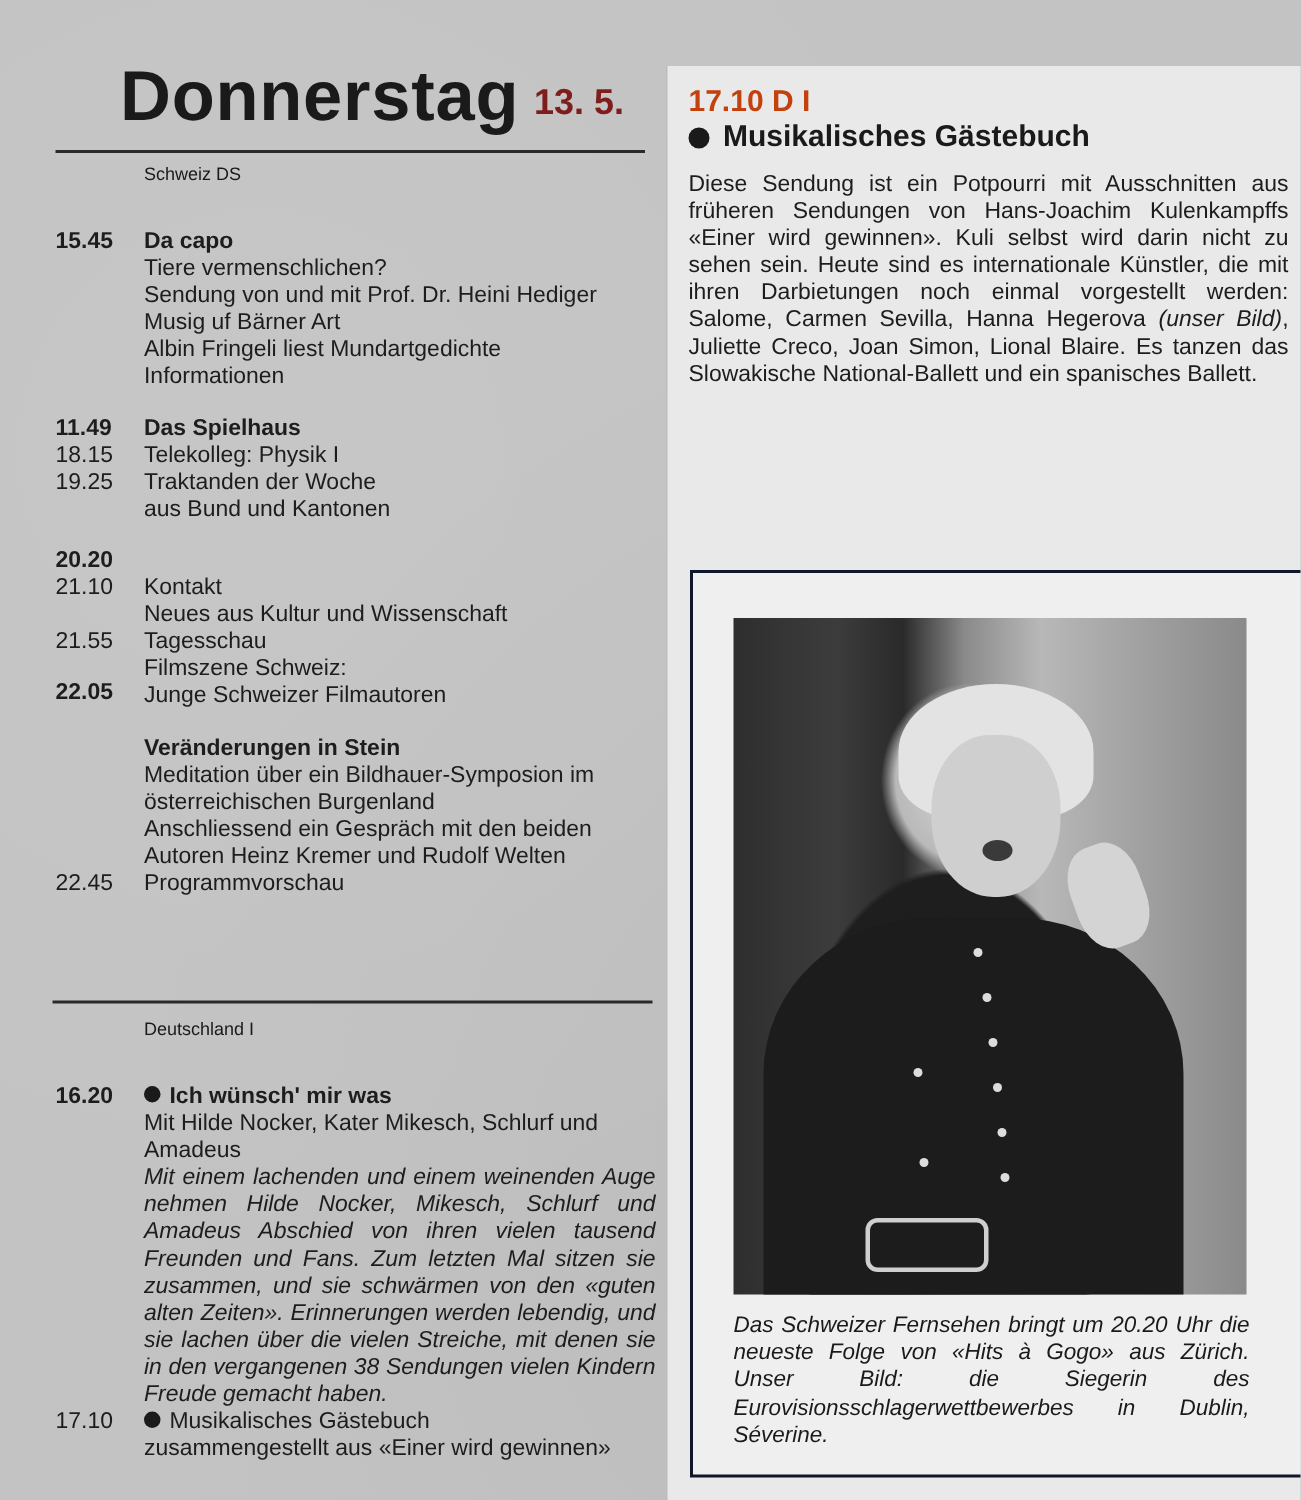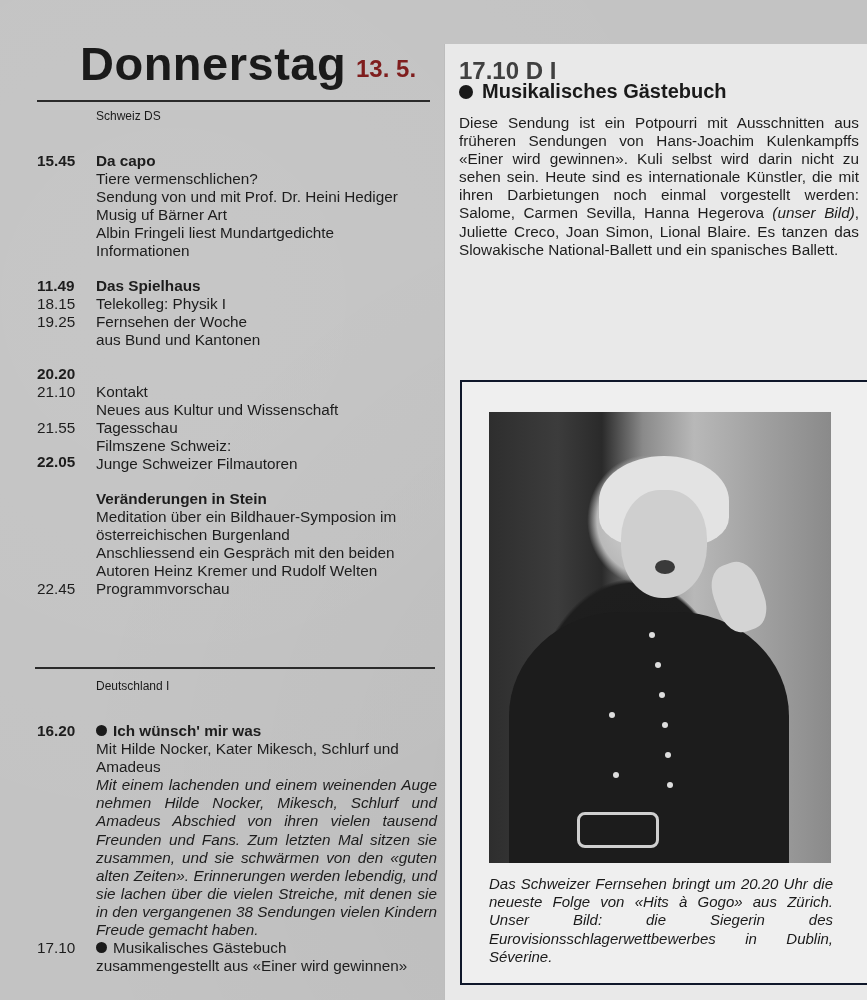--- a/index.html
+++ b/index.html
@@ -58,21 +58,21 @@
     background:#1a1a1a; margin-right:6px; vertical-align:0px;
   }
   
   .right-panel {
     position:absolute; left:444px; top:44px; width:423px; height:956px;
     background:#e9e9e9;
     border-left:1px solid #bdbdbd;
   }
   .rp-time {
     position:absolute; left:14px; top:13px;
-    font-size:24px; font-weight:bold; color:#404040;
+    font-size:20px; font-weight:bold; color:#c2410c;
   }
   .rp-title {
     position:absolute; left:14px; top:36px;
     font-size:20px; font-weight:bold; color:#1a1a1a;
     display:flex; align-items:center;
   }
   .rp-title .bullet { width:14px; height:14px; margin-right:9px; }
   .rp-desc {
     position:absolute; left:14px; top:70px; width:400px;
     font-size:15.3px; line-height:18.1px; text-align:justify; text-align-last:left;
@@ -158,21 +158,21 @@
       </div>
       <div class="entry">
         <div class="time">18.15</div>
         <div class="body">
           <div>Telekolleg: Physik I</div>
         </div>
       </div>
       <div class="entry">
         <div class="time">19.25</div>
         <div class="body">
-          <div>Fernsehen der Woche</div>
+          <div>Traktanden der Woche</div>
           <div>aus Bund und Kantonen</div>
         </div>
       </div>
       <div class="entry">
         <div class="time bold">20.20</div>
       </div>
       <div class="entry">
         <div class="time">21.10</div>
         <div class="body">
           <div>Kontakt</div>

